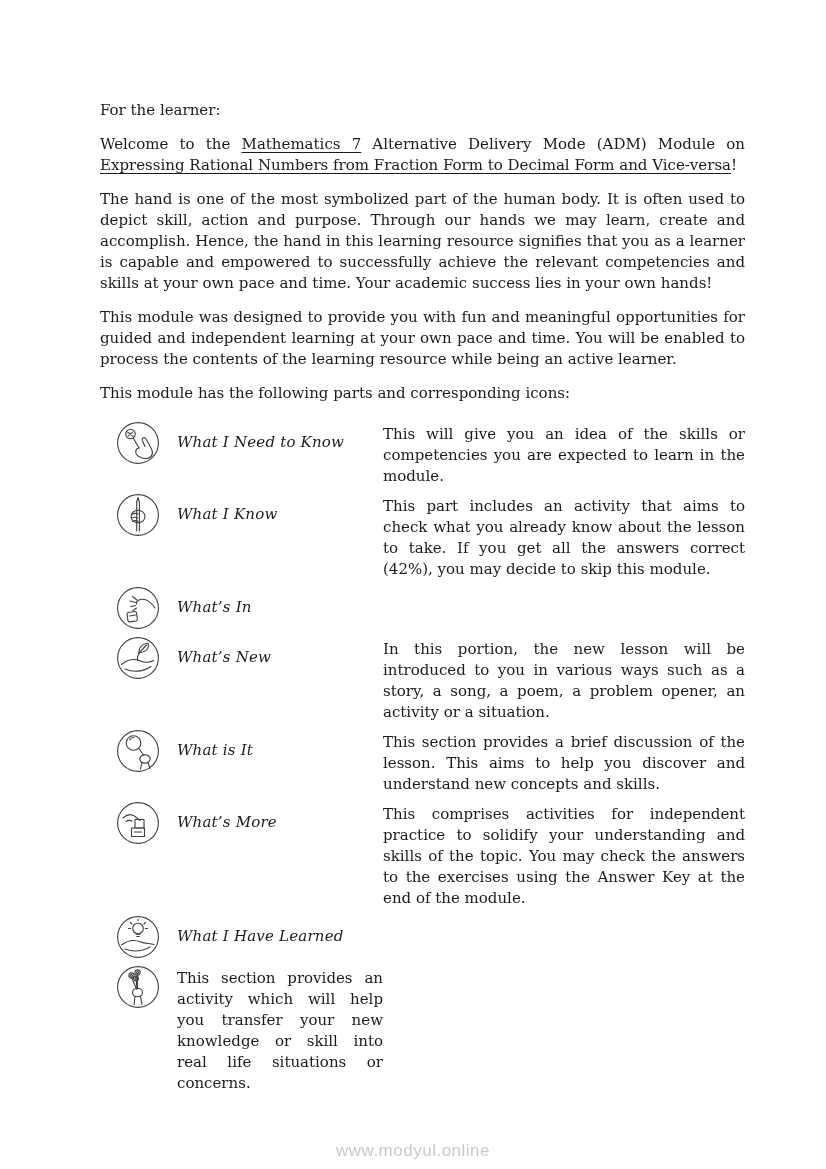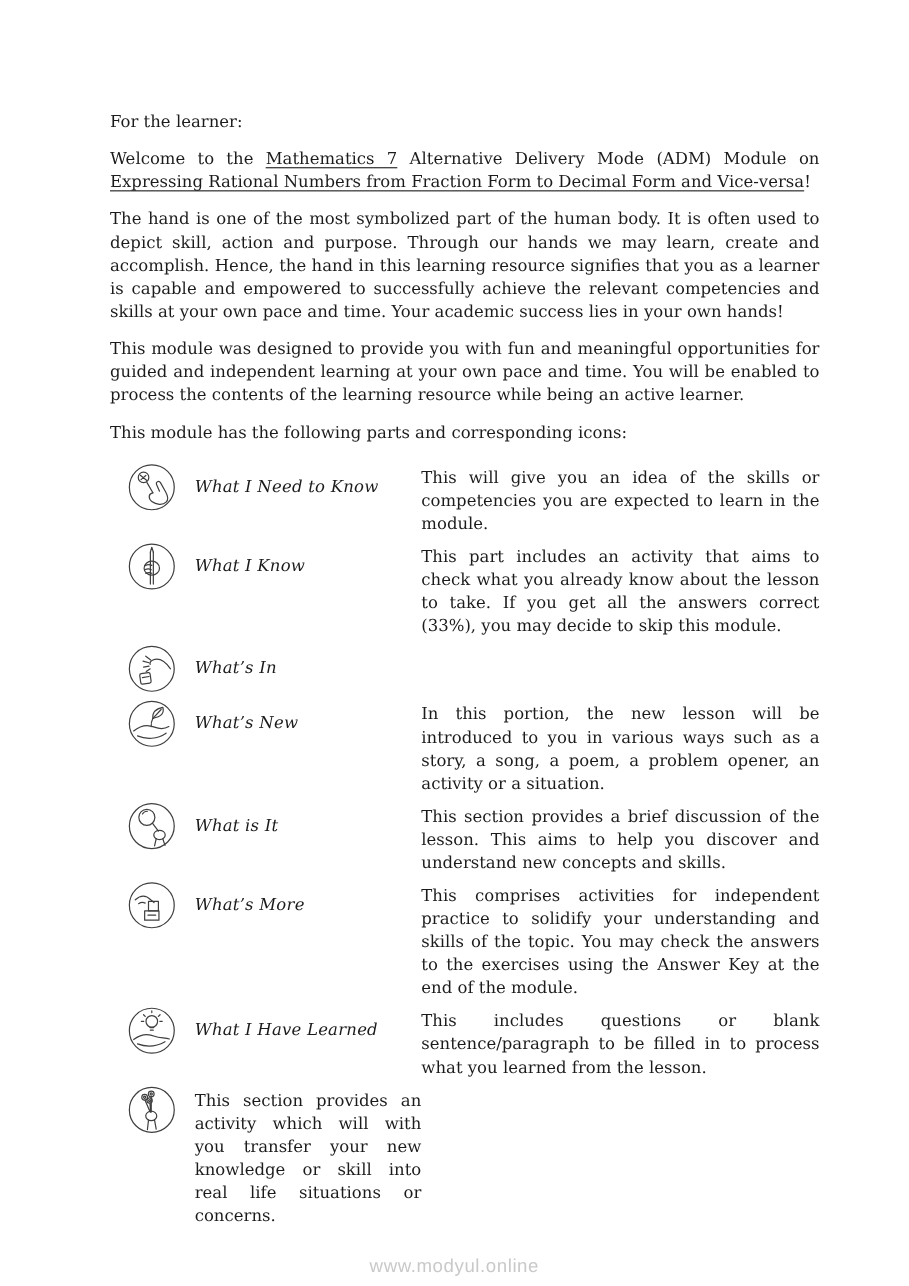--- a/index.html
+++ b/index.html
@@ -96,21 +96,21 @@
       <div class="icon-cell">
         <svg width="44" height="44" viewBox="0 0 44 44" class="ic">
           <circle cx="22" cy="22" r="20.4"></circle>
           <path d="M20.7,9 L22,4.5 L23.4,9"></path>
           <path d="M20.7,9 L20.7,38 M23.4,9 L23.4,38"></path>
           <ellipse cx="22" cy="23.5" rx="7" ry="6.3"></ellipse>
           <path d="M15.5,21.5 q3.5,-2 6.5,-0.5 M15.5,25 q3.5,-1.5 6,0 M16.5,28.2 q3,-1.2 5.5,0"></path>
         </svg>
       </div>
       <div class="row-label">What I Know</div>
-      <div class="row-desc">This part includes an activity that aims to check what you already know about the lesson to take. If you get all the answers correct (33%), you may decide to skip this module.</div>
+      <div class="row-desc">This part includes an activity that aims to check what you already know about the lesson to take. If you get all the answers correct (42%), you may decide to skip this module.</div>
     </div>
 
     <div class="row">
       <div class="icon-cell">
         <svg width="44" height="44" viewBox="0 0 44 44" class="ic">
           <circle cx="22" cy="22" r="20.4"></circle>
           <path d="M39,22 c-5,-7 -11,-10 -16,-8 c-2,1 -3,2.5 -2.5,4"></path>
           <path d="M21,14 l-4.5,-3.5 M19.5,16.5 l-5.5,-1.5 M19.5,19.5 l-5,1 M20.5,22 l-3.5,2.5"></path>
           <rect x="11.5" y="26" width="9.5" height="9.5" rx="1.5" transform="rotate(-8 16 31)"></rect>
           <path d="M13.5,30 l6,-1"></path>
@@ -169,38 +169,37 @@
         <svg width="44" height="44" viewBox="0 0 44 44" class="ic">
           <circle cx="22" cy="22" r="20.4"></circle>
           <circle cx="22" cy="13.5" r="5.3"></circle>
           <path d="M20.3,19.2 h3.4 M20.7,21.5 h2.6"></path>
           <path d="M22,5.5 v-1.5 M14.5,7.5 l1.5,1.5 M29.5,7.5 l-1.5,1.5 M12.5,13.5 h2.2 M29.3,13.5 h2.2"></path>
           <path d="M5.5,30 c6,-4.5 13,-5.5 19,-3 c5,2 10,1 13.5,2.5"></path>
           <path d="M9,34 c8,3 17,2.5 25,-2"></path>
         </svg>
       </div>
       <div class="row-label">What I Have Learned</div>
-      <div class="row-desc">This includes questions or blank sentence/paragraph to be filled in to process what you learned from the lesson.</div>
     </div>
 
     <div class="row">
       <div class="icon-cell">
         <svg width="44" height="44" viewBox="0 0 44 44" class="ic">
           <circle cx="22" cy="22" r="20.4"></circle>
           <circle cx="15.5" cy="10.5" r="2.6"></circle>
             <circle cx="15.5" cy="10.5" r="1"></circle>
           <circle cx="21.5" cy="7.5" r="2.6"></circle>
             <circle cx="21.5" cy="7.5" r="1"></circle>
           <circle cx="20" cy="13.5" r="2.4"></circle>
             <circle cx="20" cy="13.5" r="0.9"></circle>
           <path d="M15.8,13 L20.5,24 M21.5,10 L21.5,24 M20.3,16 L21,24"></path>
           <ellipse cx="21.5" cy="27.5" rx="5" ry="4.3"></ellipse>
           <path d="M19,31.3 L18,40 M24.5,31.3 L26,39.5"></path>
         </svg>
       </div>
-      <div class="row-desc">This section provides an activity which will with you transfer your new knowledge or skill into real life situations or concerns.</div>
+      <div class="row-desc">This section provides an activity which will help you transfer your new knowledge or skill into real life situations or concerns.</div>
     </div>
 
   </div>
 
   <div class="watermark">www.modyul.online</div>
 
 </div>
 
 </body></html>

